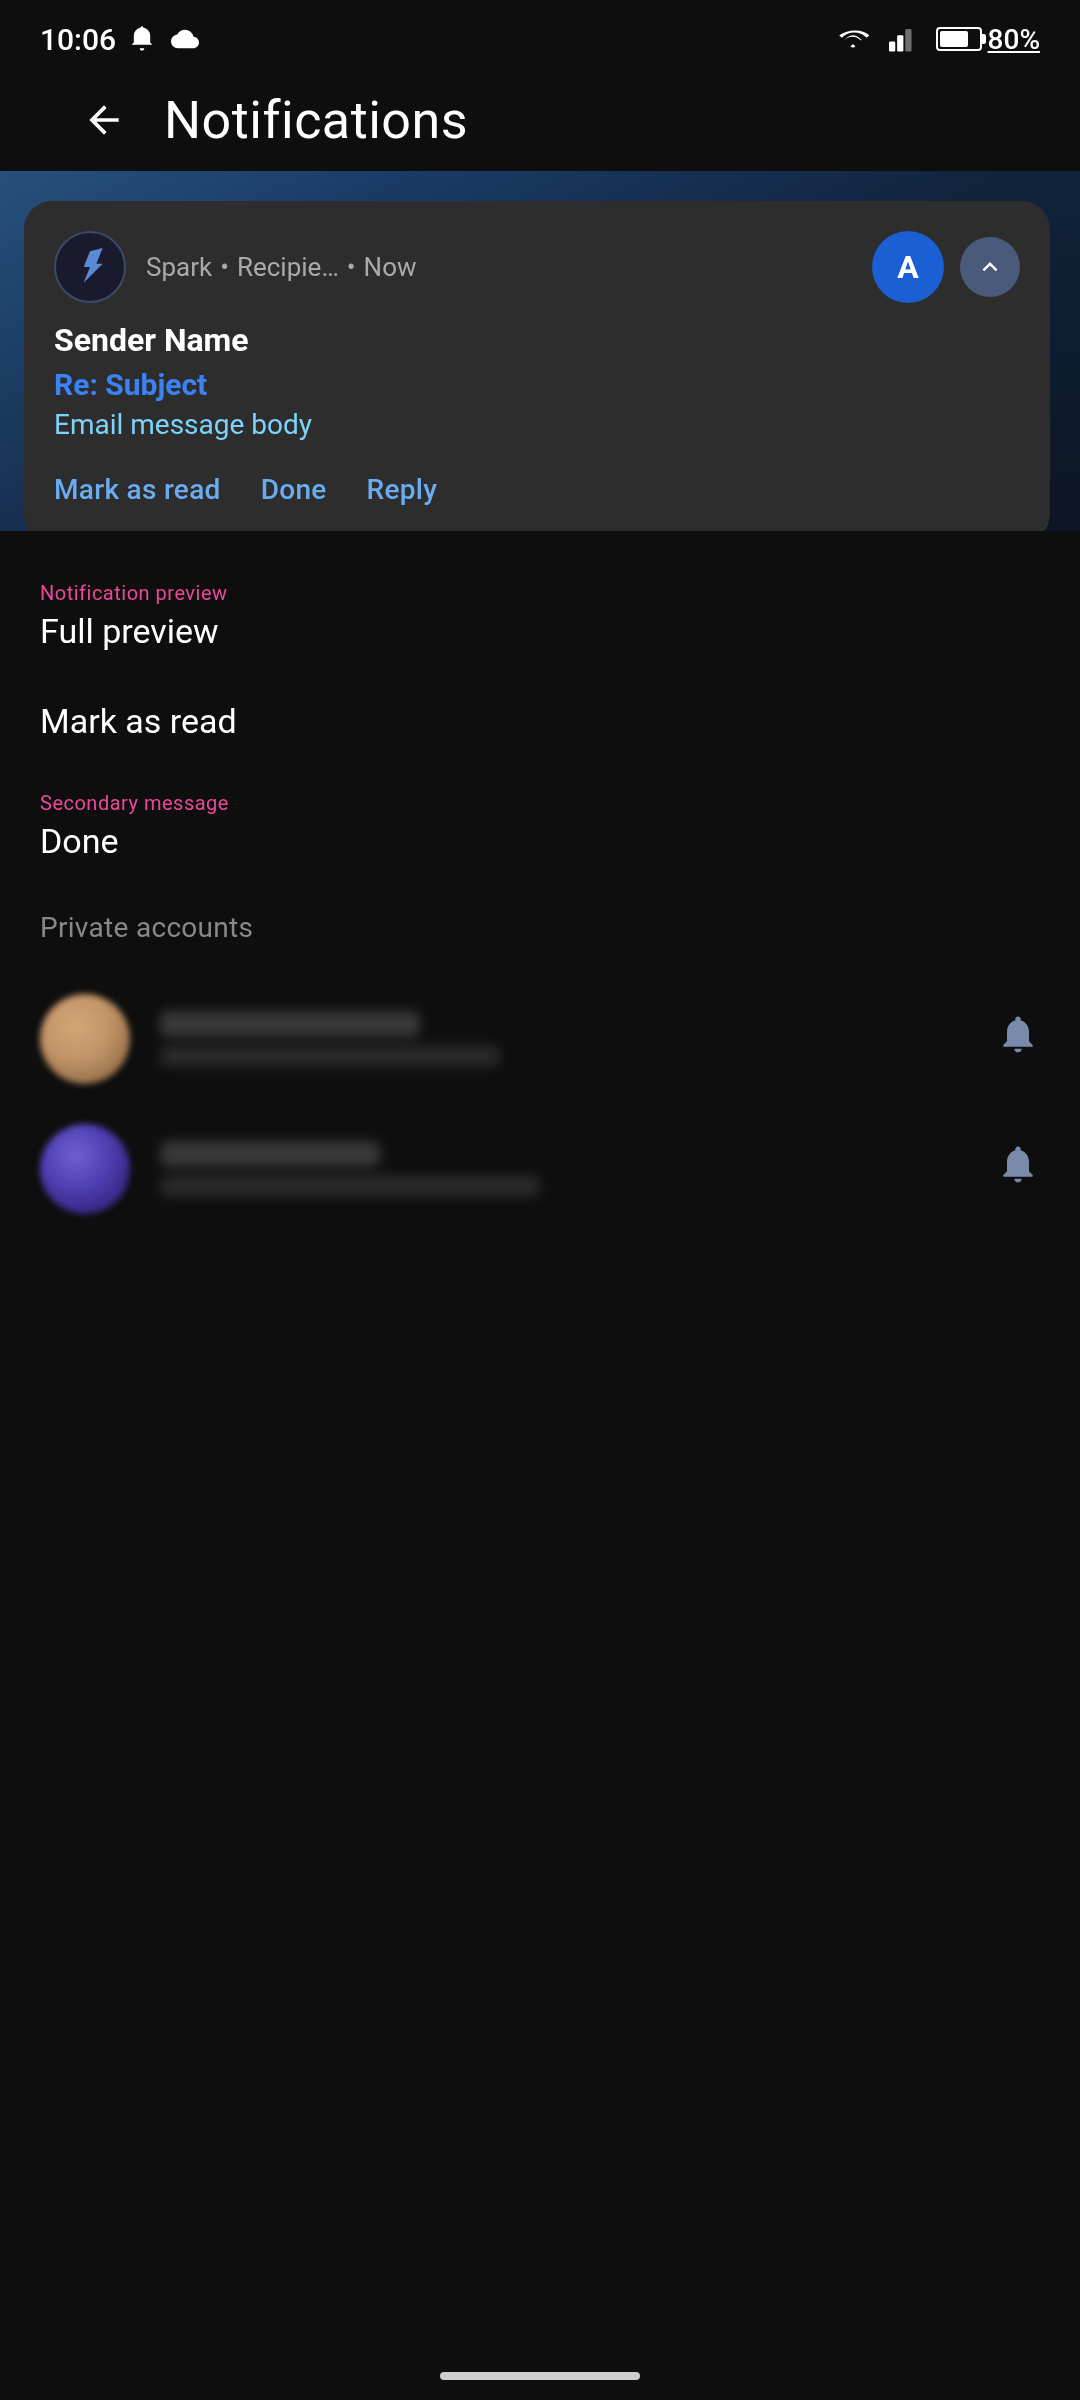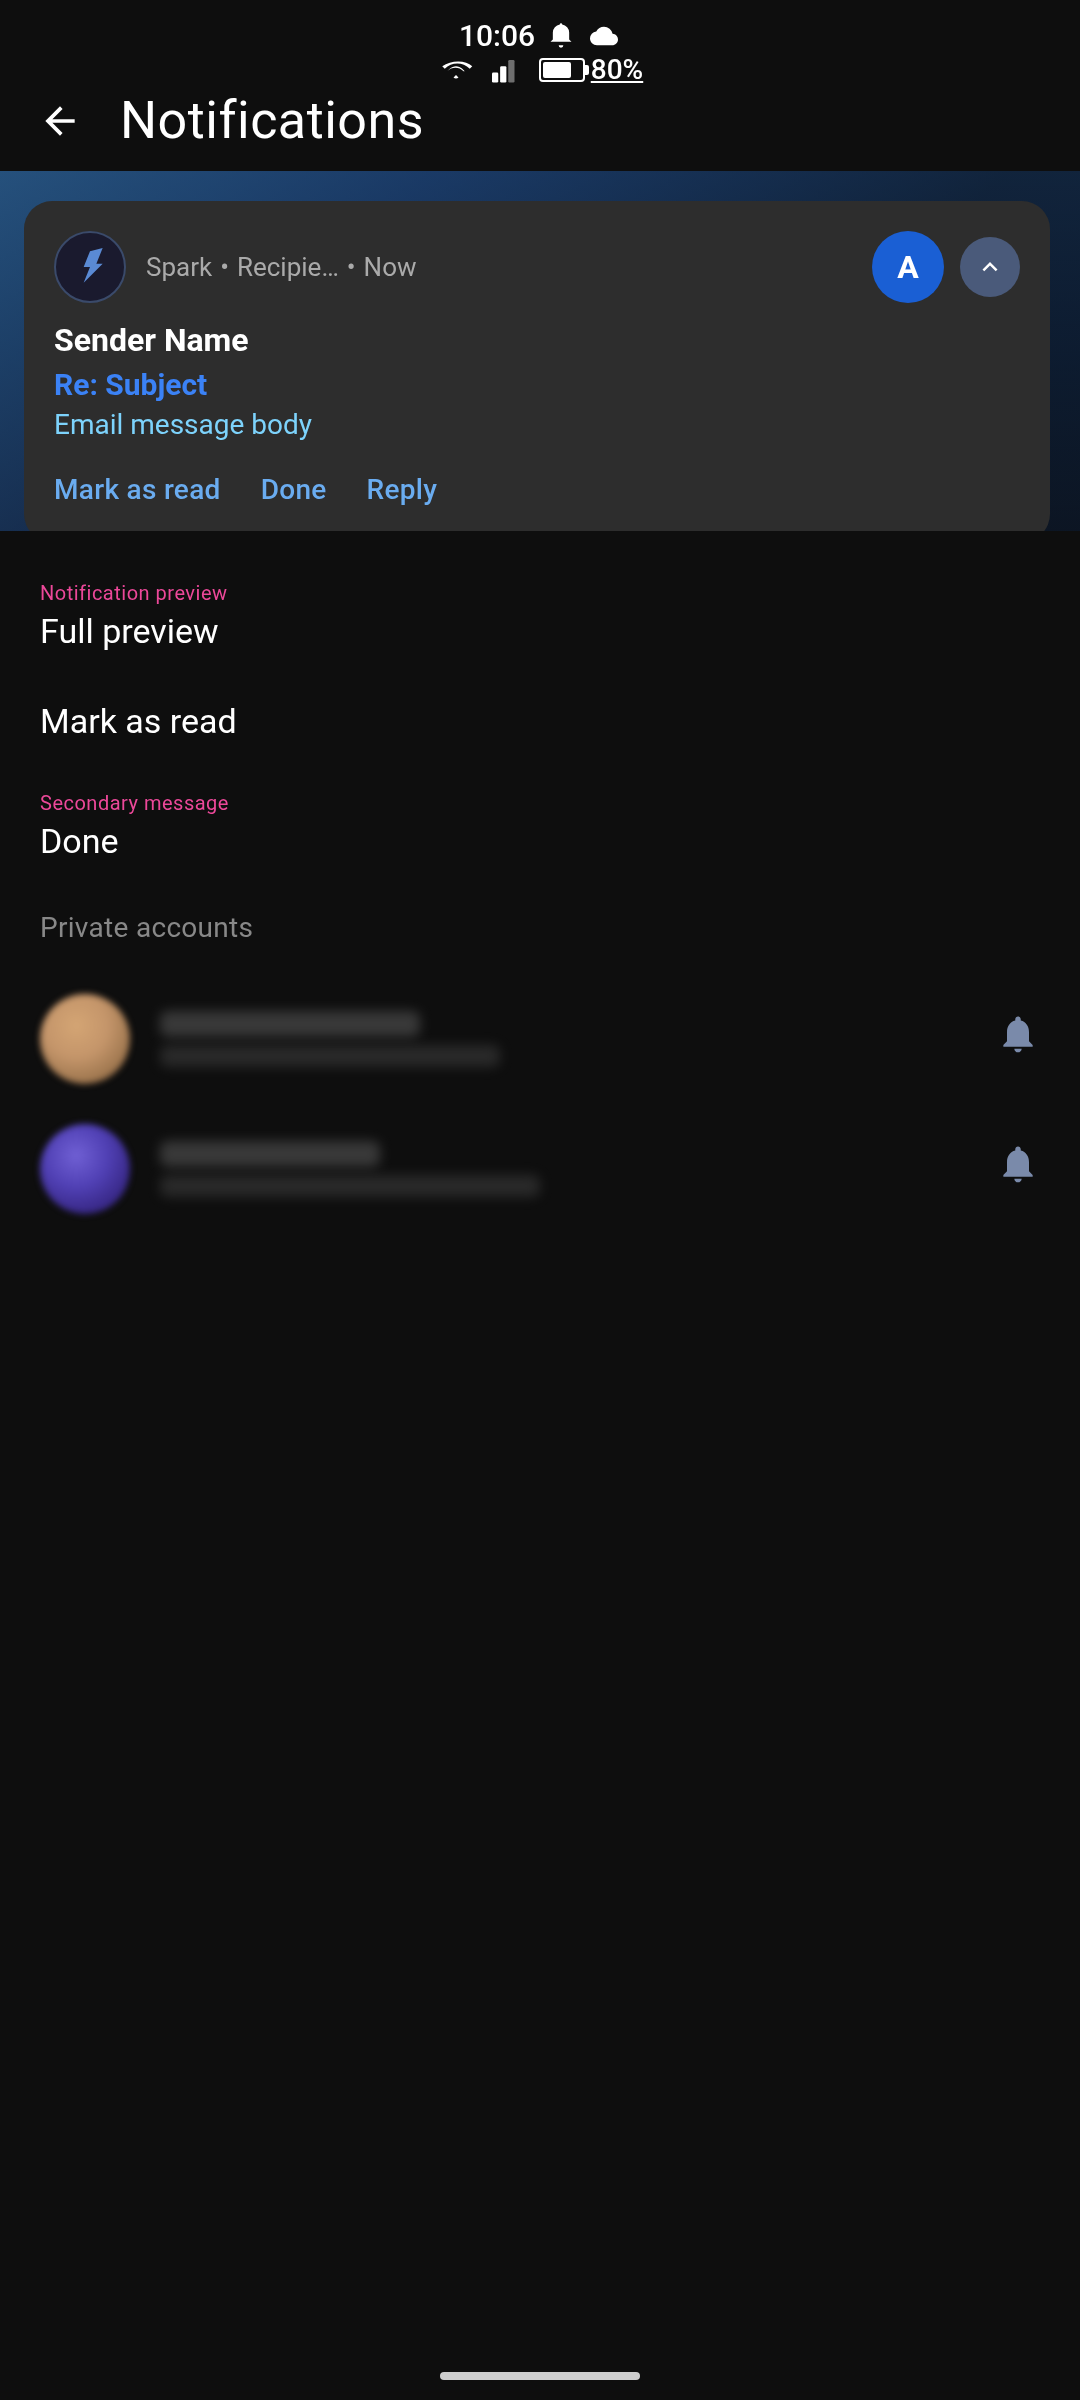--- a/index.html
+++ b/index.html
@@ -15,21 +15,20 @@
       position: relative;
     }
 
     
     .status-bar {
       display: flex;
       justify-content: space-between;
       align-items: center;
       padding: 18px 40px 10px 40px;
       height: 70px;
-      flex-direction: column;
     }
 
     .status-left {
       display: flex;
       align-items: center;
       gap: 12px;
       font-size: 30px;
       font-weight: 500;
       color: #ffffff;
     }
@@ -75,23 +74,23 @@
     .battery-fill {
       background: #ffffff;
       height: 100%;
       width: 75%;
       border-radius: 2px;
     }
 
     
     .header {
       display: flex;
-      align-items: center;
       padding: 20px 30px 20px 30px;
       gap: 30px;
+      margin-left: 44px;
     }
 
     .back-button {
       width: 60px;
       height: 60px;
       display: flex;
       align-items: center;
       justify-content: center;
       cursor: pointer;
     }

